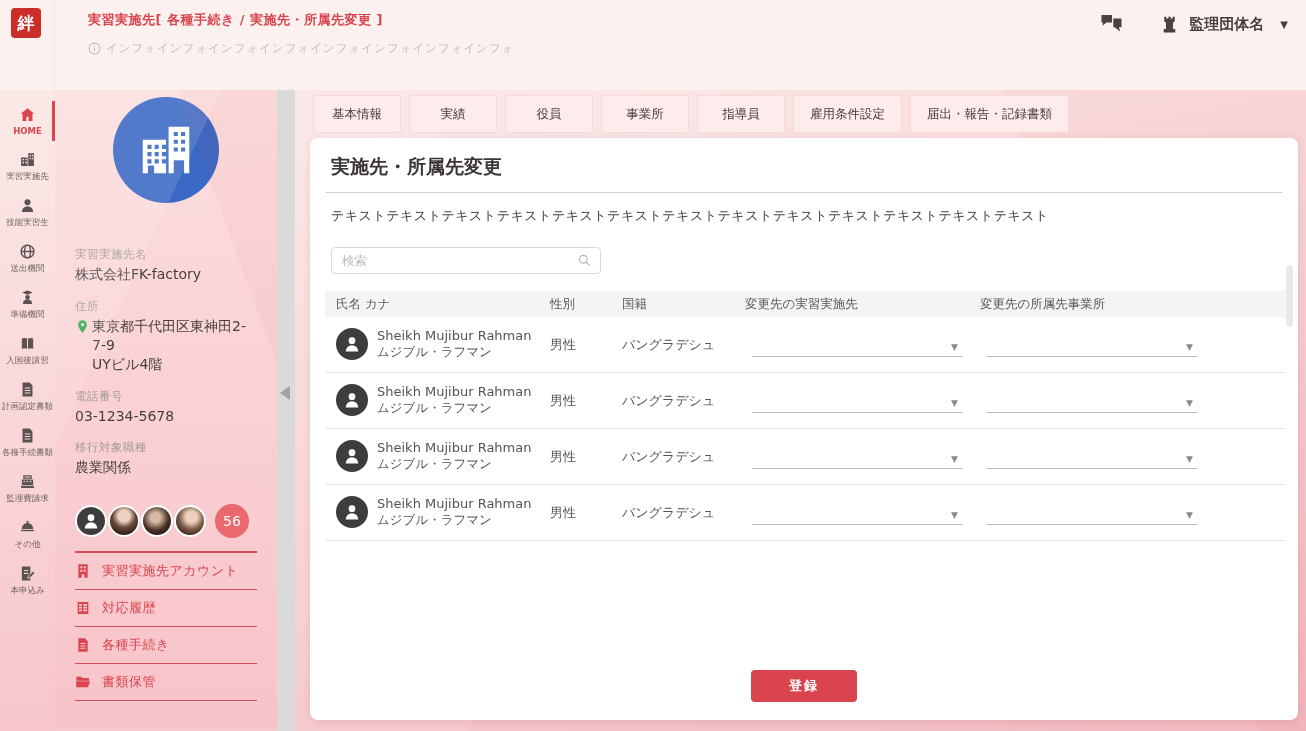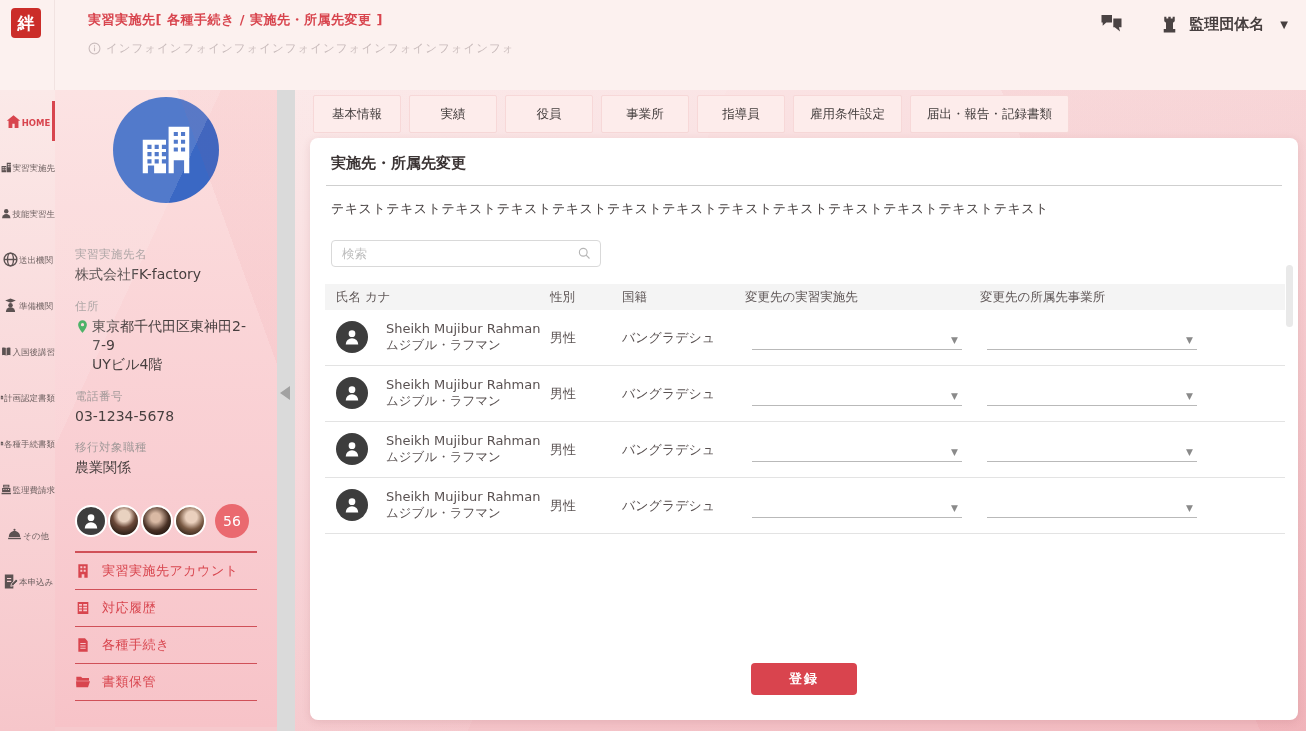--- a/index.html
+++ b/index.html
@@ -19,21 +19,21 @@
   .hicon { color:#4a4343; display:flex; align-items:center; }
   .hicon.chat svg { width:27px; height:24px; }
   .hicon.castle { margin-left:34px; }
   .hicon.castle svg { width:21px; height:21px; }
   .org-name { margin-left:9px; font-size:15px; color:#463f3f; font-weight:bold; }
   .head-caret { margin-left:16px; font-size:10px; color:#463f3f; }
 
   
   .rail { position:absolute; left:0; top:90px; bottom:0; width:55px;
           background:linear-gradient(180deg,#fbe9e8 0%,#f9d6d8 55%,#f6c6ca 100%); padding-top:8px; z-index:4; }
-  .rail-item { position:relative; height:46px; display:flex; flex-direction:row; align-items:center; justify-content:center;
+  .rail-item { position:relative; height:46px; display:flex; flex-direction:column; align-items:center; justify-content:center;
                color:#5c5252; cursor:pointer; }
   .rail-item svg { width:17px; height:17px; }
   .rail-item span { font-size:8.5px; margin-top:3px; color:#6e6161; white-space:nowrap; }
   .rail-item.active { color:#d8454e; }
   .rail-item.active span { color:#d8454e; font-weight:bold; }
   .rail-item.active::after { content:""; position:absolute; right:0; top:3px; bottom:3px; width:3px; background:#d8454e; }
 
   
   .panel { position:absolute; left:55px; top:90px; bottom:4px; width:222px; padding:0 20px;
            background:linear-gradient(180deg,#fcdfdf 0%,#f9ced2 60%,#f7c3c8 100%); z-index:4; }
@@ -74,36 +74,36 @@
          background:linear-gradient(168deg,#fbe7e7 0%,#f8d5d8 45%,#f2bac0 100%); z-index:1; }
   main::before { content:""; position:absolute; inset:0; pointer-events:none;
          background:linear-gradient(112deg,rgba(255,255,255,.07) 0 34%,transparent 34%),
                     linear-gradient(248deg,rgba(214,69,80,.05) 0 24%,transparent 24%); }
   .tabs { position:absolute; left:18px; top:5px; display:flex; gap:8px; }
   .tab { min-width:88px; height:38px; padding:0 16px; background:#fdeceb; border:1px solid #f7d8d8; border-radius:2px;
          font-size:12.5px; color:#423c3c; display:flex; align-items:center; justify-content:center; cursor:pointer; white-space:nowrap; }
 
   .card { position:absolute; left:15px; right:8px; top:48px; bottom:11px; background:#fff; border-radius:8px;
           box-shadow:0 2px 8px rgba(120,40,50,.12); padding:14px 15px 0; }
-  .card h2 { font-size:15px; font-weight:bold; color:#3b3434; margin:2px 0 0 6px; }
+  .card h2 { font-size:19px; font-weight:bold; color:#3b3434; margin:2px 0 0 6px; }
   .card hr { border:none; border-top:1px solid #cfcfcf; margin:12px 1px 0; }
   .desc { font-size:13px; color:#4a4444; margin:14px 0 0 6px; letter-spacing:.5px; }
   .search-box { position:relative; width:270px; height:27px; margin:22px 0 0 6px; }
   .search-box input { width:100%; height:100%; border:1px solid #d9d9d9; border-radius:4px; padding:0 30px 0 10px;
                       font-size:12.5px; color:#555; outline:none; font-family:inherit; }
   .search-box input::placeholder { color:#bdbdbd; }
   .search-box svg { position:absolute; right:9px; top:6px; width:15px; height:15px; color:#b5b5b5; }
 
   .table { margin-top:17px; width:960px; }
   .thead, .trow { display:grid; grid-template-columns:225px 72px 123px 235px 1fr; align-items:center; }
   .thead { height:26px; background:#f4f4f4; }
   .thead .hcell { font-size:12.5px; color:#5f5757; }
   .hcell.first, .c-name { padding-left:11px; }
   .trow { height:56px; border-bottom:1px solid #e3e3e3; }
-  .c-name { display:flex; align-items:center; gap:18px; }
+  .c-name { display:flex; align-items:center; gap:9px; }
   .av-dark { width:32px; height:32px; border-radius:50%; background:#3d3d3d; flex:0 0 auto;
              display:flex; align-items:center; justify-content:center; }
   .av-dark svg { width:20px; height:20px; color:#fff; }
   .nm { font-size:13px; color:#5a5252; line-height:1.3; }
   .kana { font-size:12.5px; color:#5a5252; }
   .cell { font-size:13px; color:#5a5252; }
   .uselect { position:relative; width:210px; height:25px; margin-left:7px; border-bottom:1px solid #b9b9b9; cursor:pointer; }
   .uselect .sel-caret { position:absolute; right:4px; bottom:4px; font-size:9px; color:#8a8a8a; }
 
   .submit { display:block; margin:129px auto 0; width:106px; height:32px; background:#d9444e; color:#fff;

